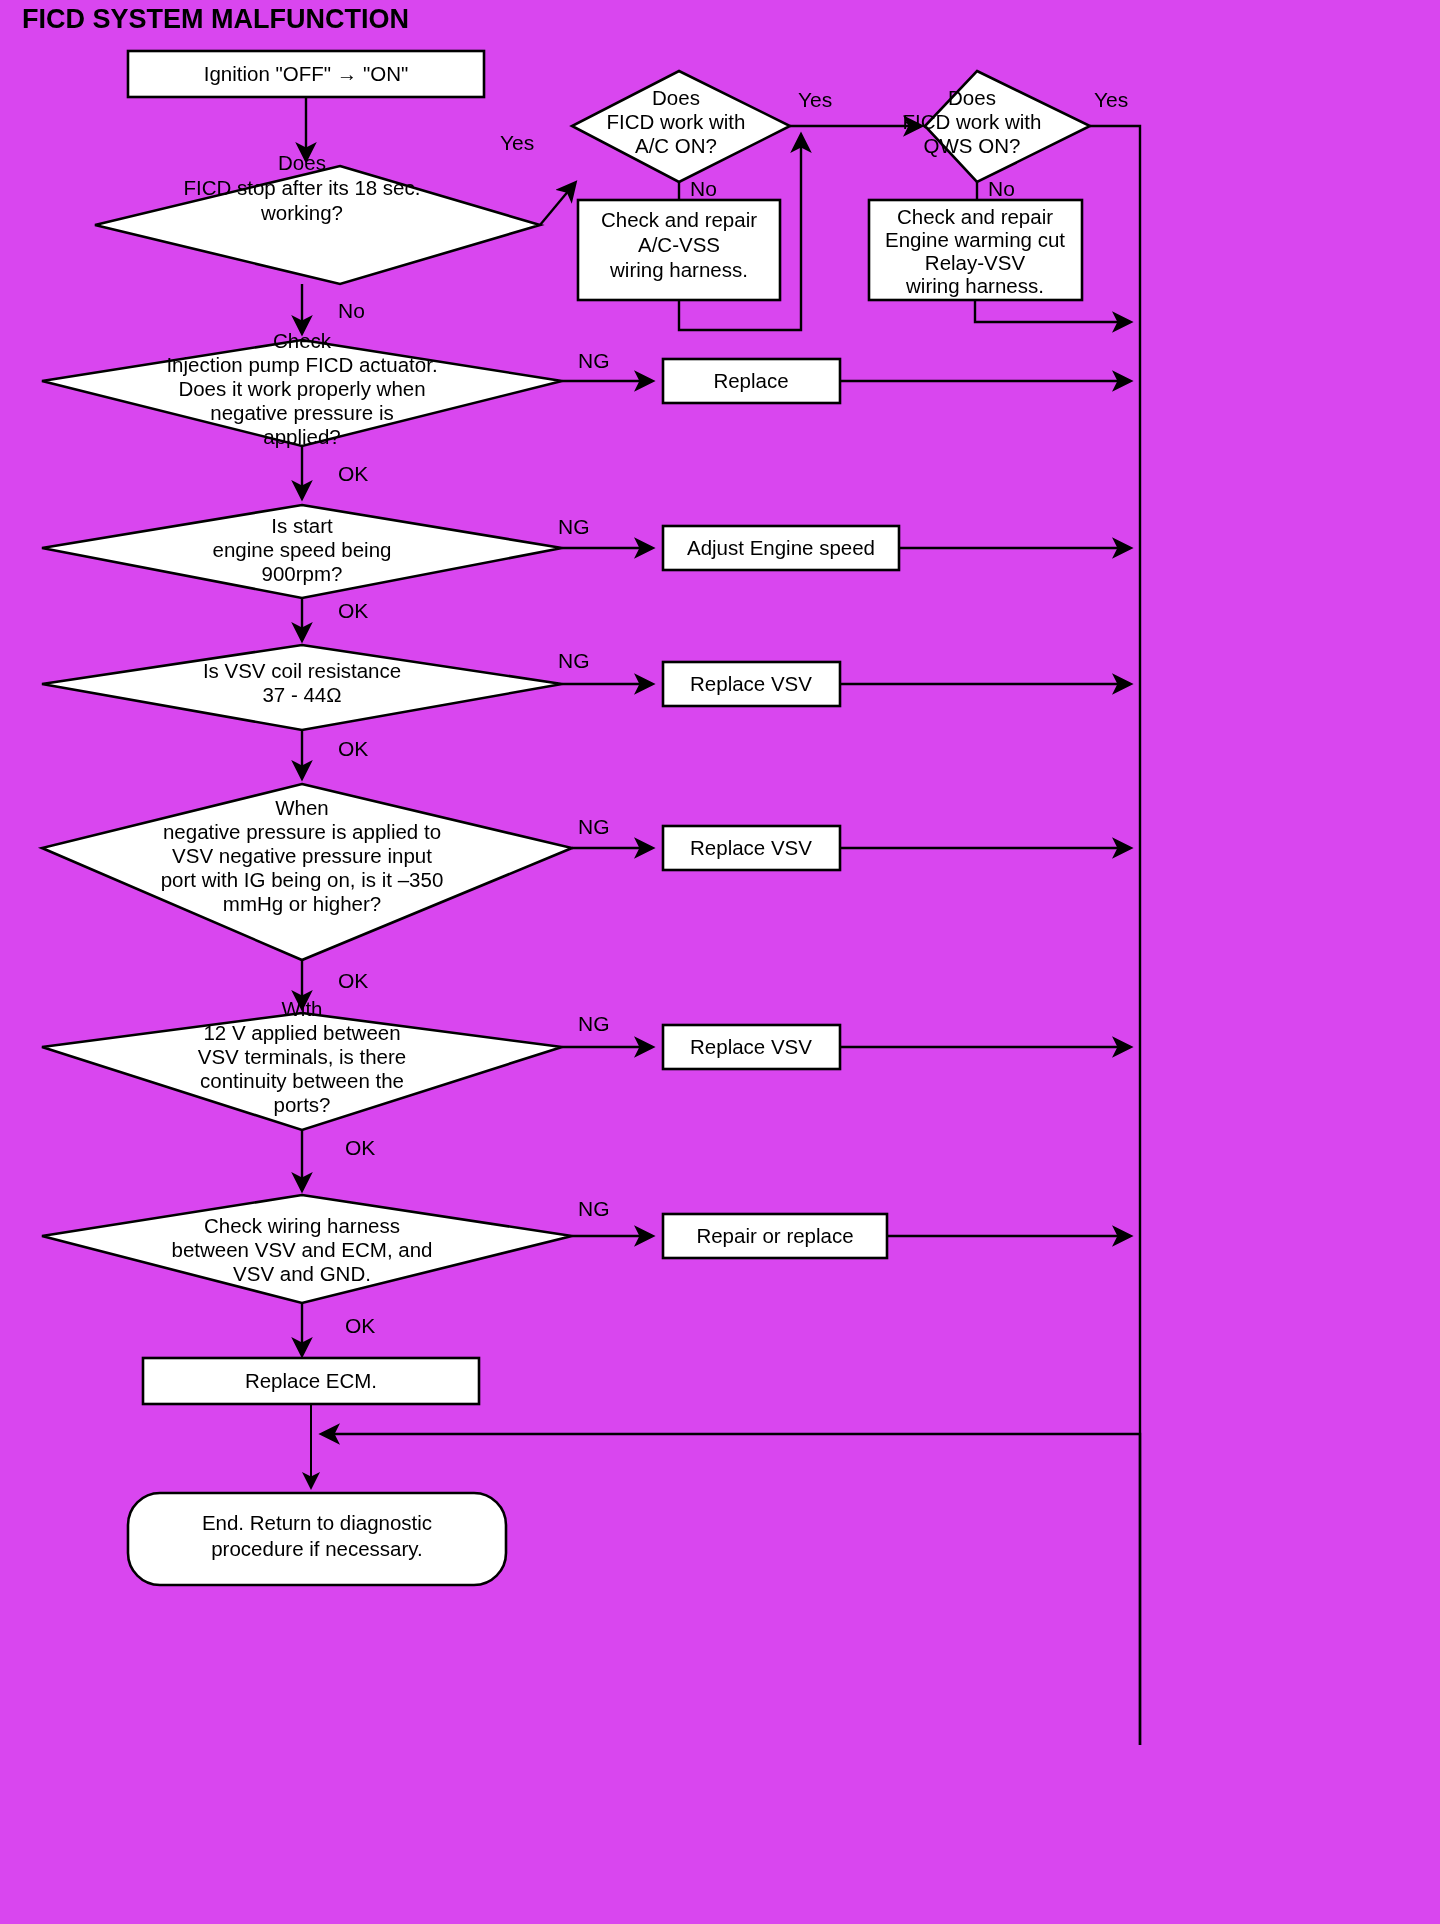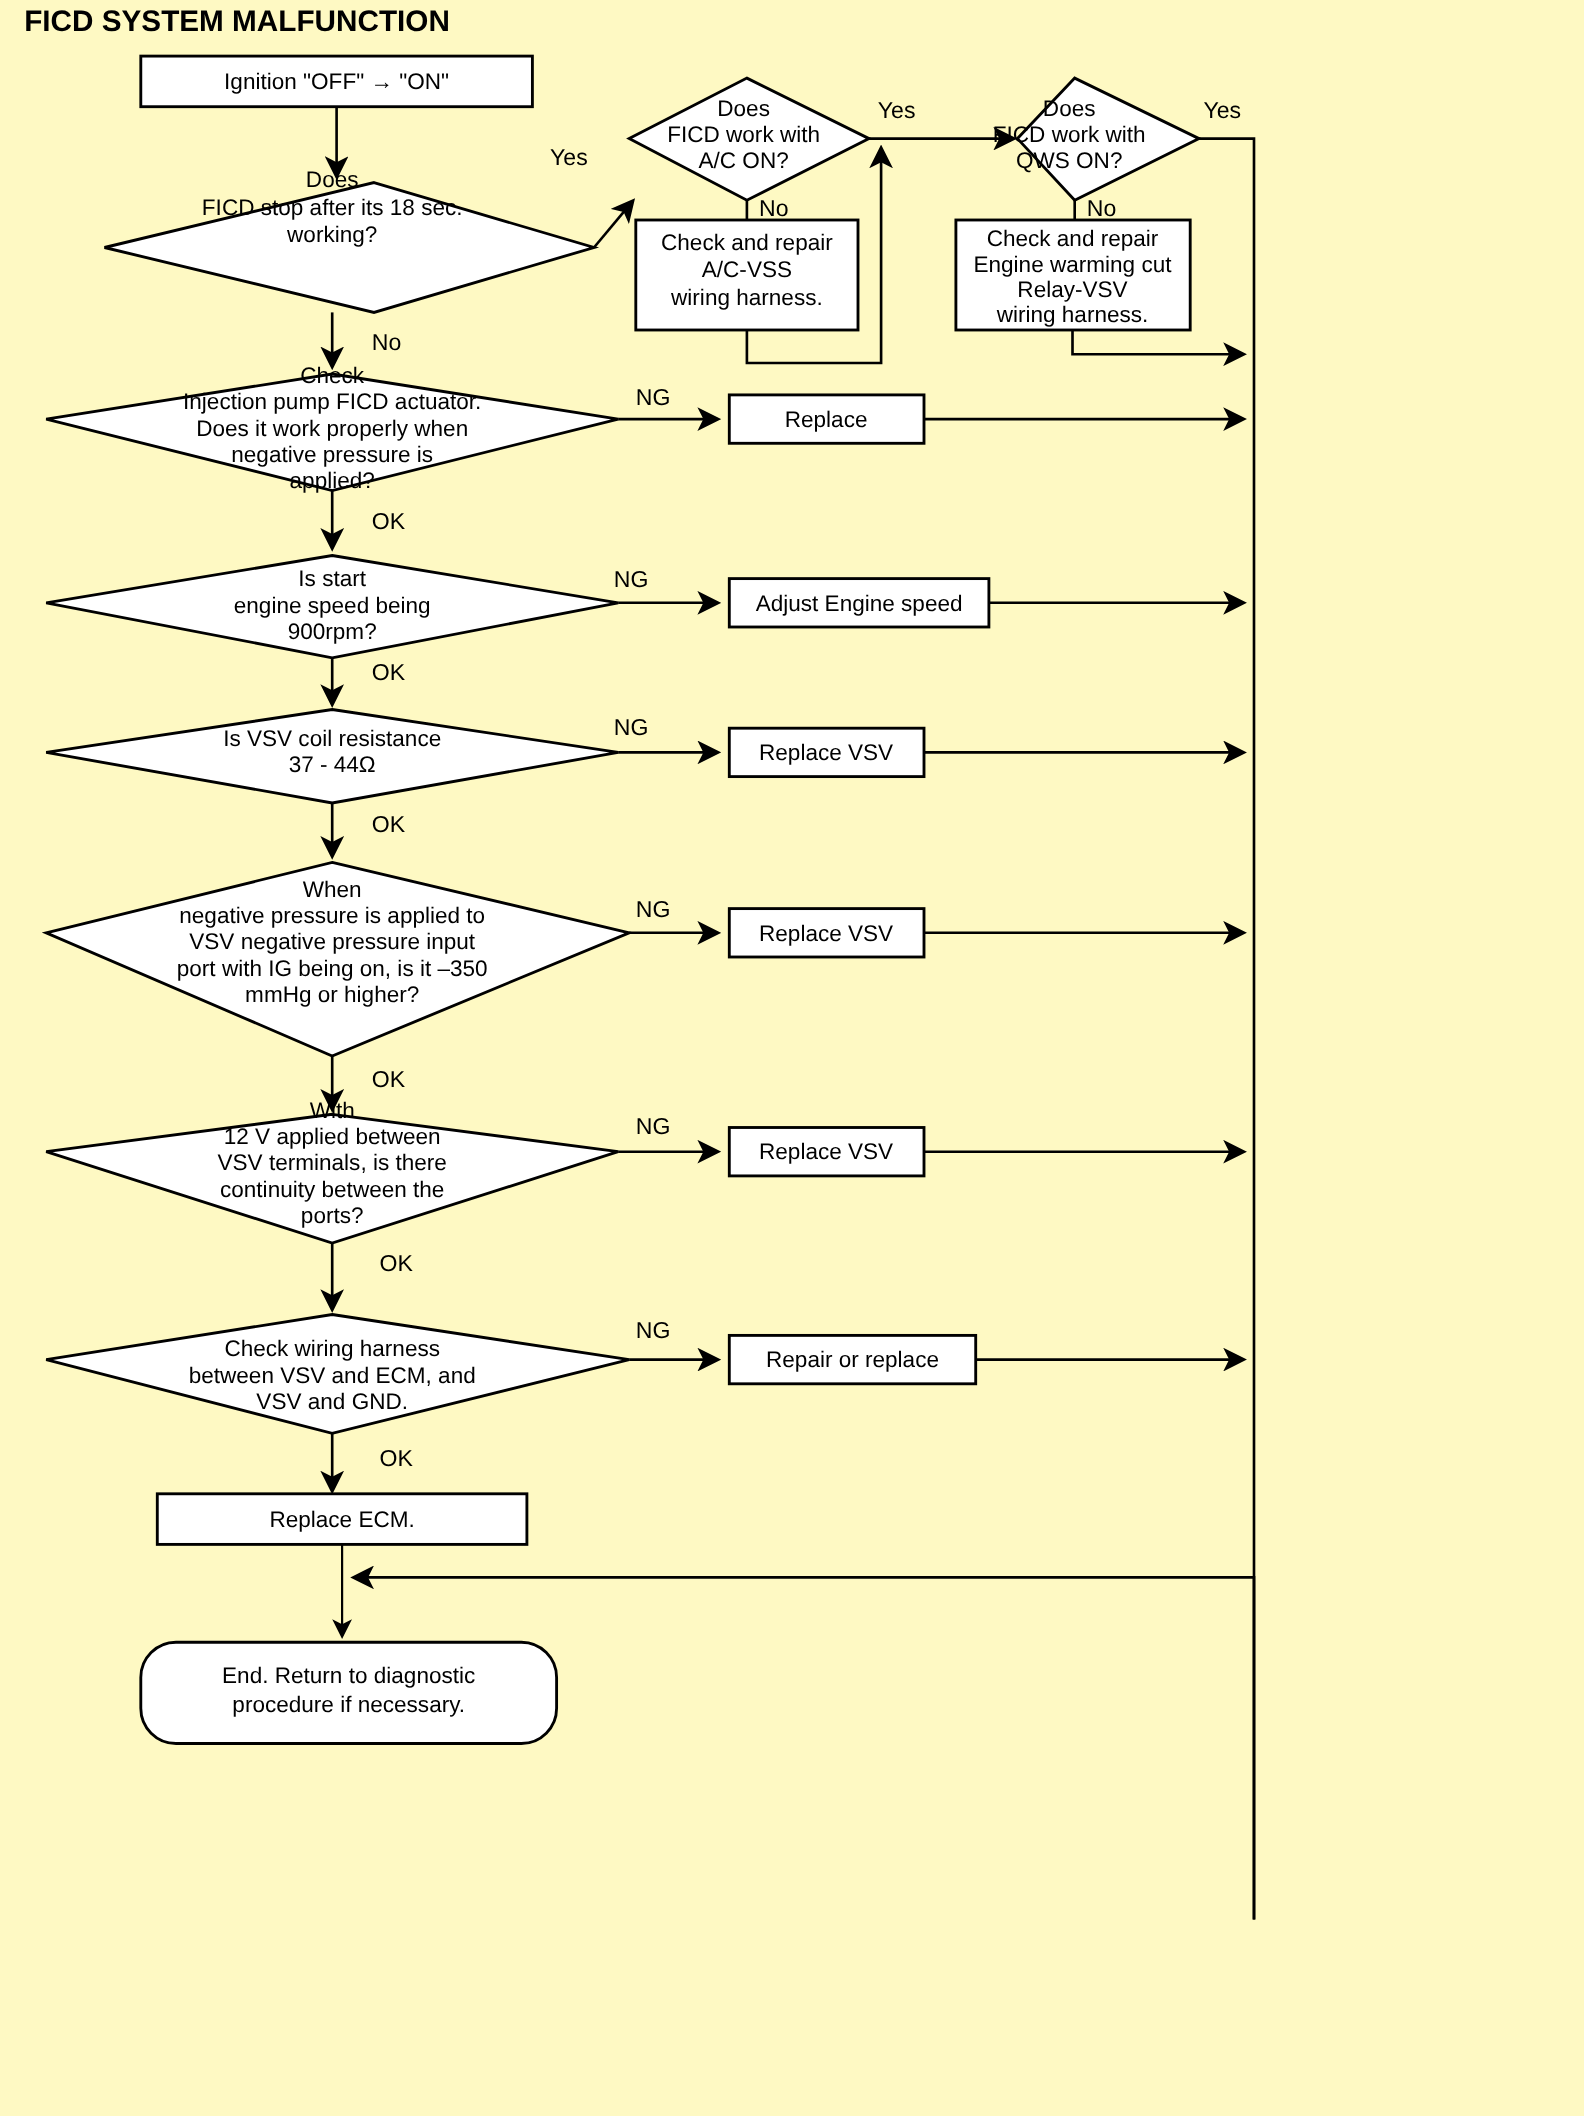--- a/index.html
+++ b/index.html
@@ -1,17 +1,17 @@
 <!DOCTYPE html>
 <html><head>
 <meta charset="utf-8">
 <style>
   html,body{margin:0;padding:0;background:#ffffff;}
   body{font-family:"Liberation Sans", sans-serif;}
-  #page{position:relative;width:1440px;height:1924px;background:#fef9c3;overflow:hidden;}
+  #page{position:relative;width:1440px;height:1924px;background:#d946ef;overflow:hidden;}
   svg{position:absolute;top:0;left:0;width:1440px;height:1924px;}
   .shape{fill:#ffffff;stroke:#000000;stroke-width:2.6;}
   .edge{stroke:#000000;stroke-width:2.4;fill:none;}
   .edge-thin{stroke:#000000;stroke-width:2.0;fill:none;}
   .ttl{font-family:"Liberation Sans", sans-serif;font-weight:bold;font-size:27px;fill:#000;}
   .tx{font-family:"Liberation Sans", sans-serif;font-size:20.5px;fill:#000;}
   .lbl{font-family:"Liberation Sans", sans-serif;font-size:21px;fill:#000;}
   .mid{text-anchor:middle;}
 </style>
 </head>

